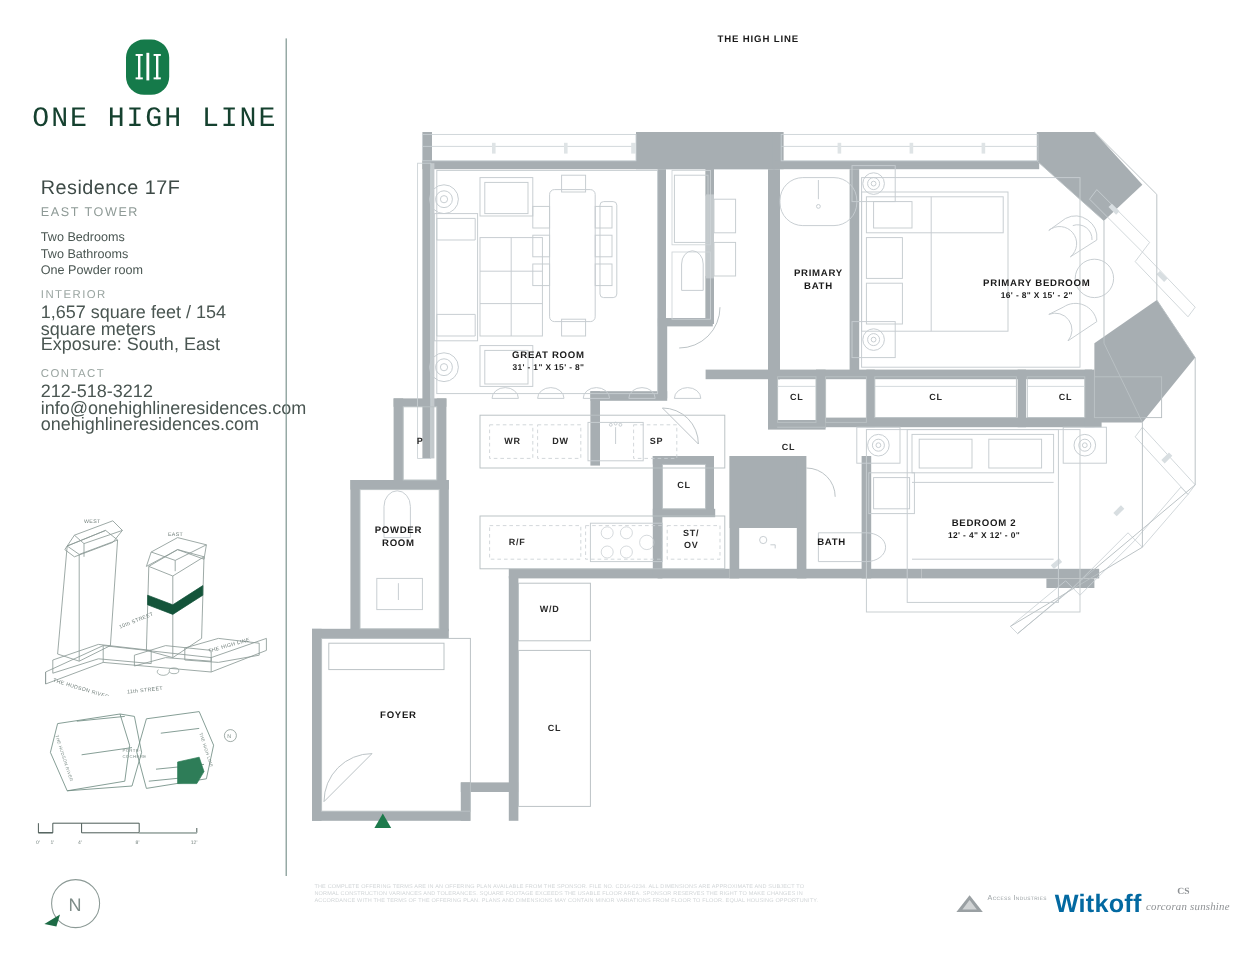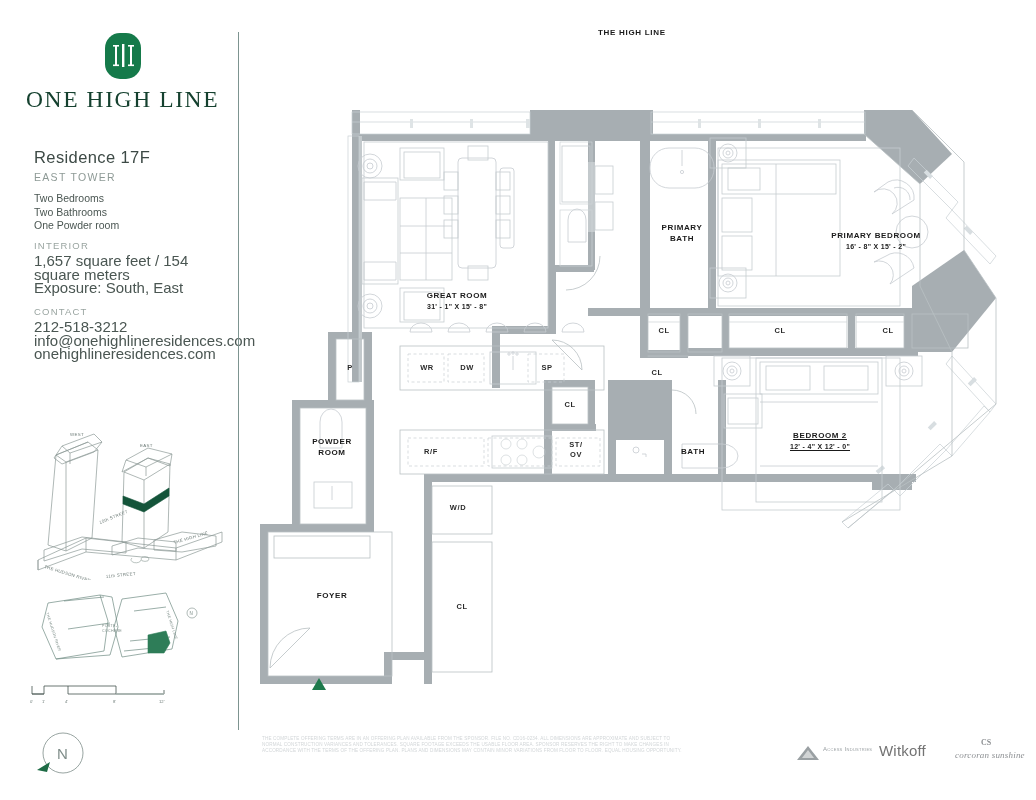--- a/index.html
+++ b/index.html
@@ -11,22 +11,22 @@
   }
   #page { position: relative; width: 1036px; height: 800px; background:#fff; }
 
   
   #sidebar { position: absolute; left: 0; top: 0; width: 232px; height: 800px; }
   #divider { position: absolute; left: 238px; top: 32px; width: 1px; height: 698px; background: #7d9490; }
 
   .logo-mark { position:absolute; left:104px; top:32px; width:38px; height:48px; }
   .brand-title {
     position:absolute; left:26px; top:86px; width:206px;
-    font-family:Liberation Serif, serif; font-size:23.5px; letter-spacing:1.6px;
-    color:#15412f; text-align:left; white-space:nowrap;
+    font-family:Liberation Mono, monospace; font-size:23.5px; letter-spacing:1.6px;
+    color:#15412f; text-align:center; white-space:nowrap;
   }
 
   .res-name {
     position:absolute; left:34px; top:148px;
     font-family:"Liberation Sans", sans-serif; font-size:16.5px; font-weight:400;
     color:#3d4a46; letter-spacing:.4px;
   }
   .res-tower {
     position:absolute; left:34px; top:171px;
     font-size:10.5px; letter-spacing:1.3px; color:#8e9a96;
@@ -73,21 +73,21 @@
 
   
   #disclaimer {
     position:absolute; left:262px; top:736px; width:420px;
     font-size:4.6px; line-height:6.2px; color:#d2d6d8; letter-spacing:.15px;
   }
   #logos { position:absolute; left:795px; top:742px; width:230px; height:30px; }
   .logo-access { position:absolute; left:0; top:4px; font-size:6px; color:#9aa0a3; letter-spacing:.3px;
     font-variant:small-caps; white-space:nowrap; }
   .logo-witkoff { position:absolute; left:84px; top:0px; font-family:"Liberation Sans", sans-serif;
-    font-size:15px; color:#737373; letter-spacing:.2px; }
+    font-size:21px; color:#0369a1; letter-spacing:.2px;font-weight:bold; }
   .logo-corcoran { position:absolute; left:160px; top:8px; font-family:"Liberation Serif", serif;
     font-style:italic; font-size:9px; color:#8d9093; letter-spacing:.2px; white-space:nowrap; }
   .logo-corcoran-gg { position:absolute; left:186px; top:-4px; font-family:"Liberation Serif", serif;
     font-weight:bold; font-size:8px; color:#8d9093; }
 </style>
 </head>
 <body>
 
 <div id="page">
 
@@ -539,26 +539,26 @@
     <div class="rm" style="left:140px; top:240px; width:130px;text-align:center;">
       <span>GREAT ROOM</span>
       <span class="dim">31' - 1" X 15' - 8"</span>
     </div>
 
     <div class="rm" style="left:380px; top:172px; width:100px;">
       <span>PRIMARY</span><br>
       <span>BATH</span>
     </div>
 
-    <div class="rm" style="left:512px; top:180px; width:180px;padding-left:44px;">
+    <div class="rm" style="left:500px; top:180px; width:180px;padding-left:44px;">
       <span>PRIMARY BEDROOM</span>
       <span class="dim">16' - 8" X 15' - 2"</span>
     </div>
 
-    <div class="rm" style="left:488px; top:380px; width:160px;text-decoration:underline;">
+    <div class="rm" style="left:488px; top:380px; width:160px;">
       <span>BEDROOM 2</span>
       <span class="dim">12' - 4" X 12' - 0"</span>
     </div>
 
     <div class="rm" style="left:398px; top:396px; width:86px;">BATH</div>
 
     <div class="rm" style="left:20px; top:386px; width:120px;">
       <span>POWDER</span><br>
       <span>ROOM</span>
     </div>

